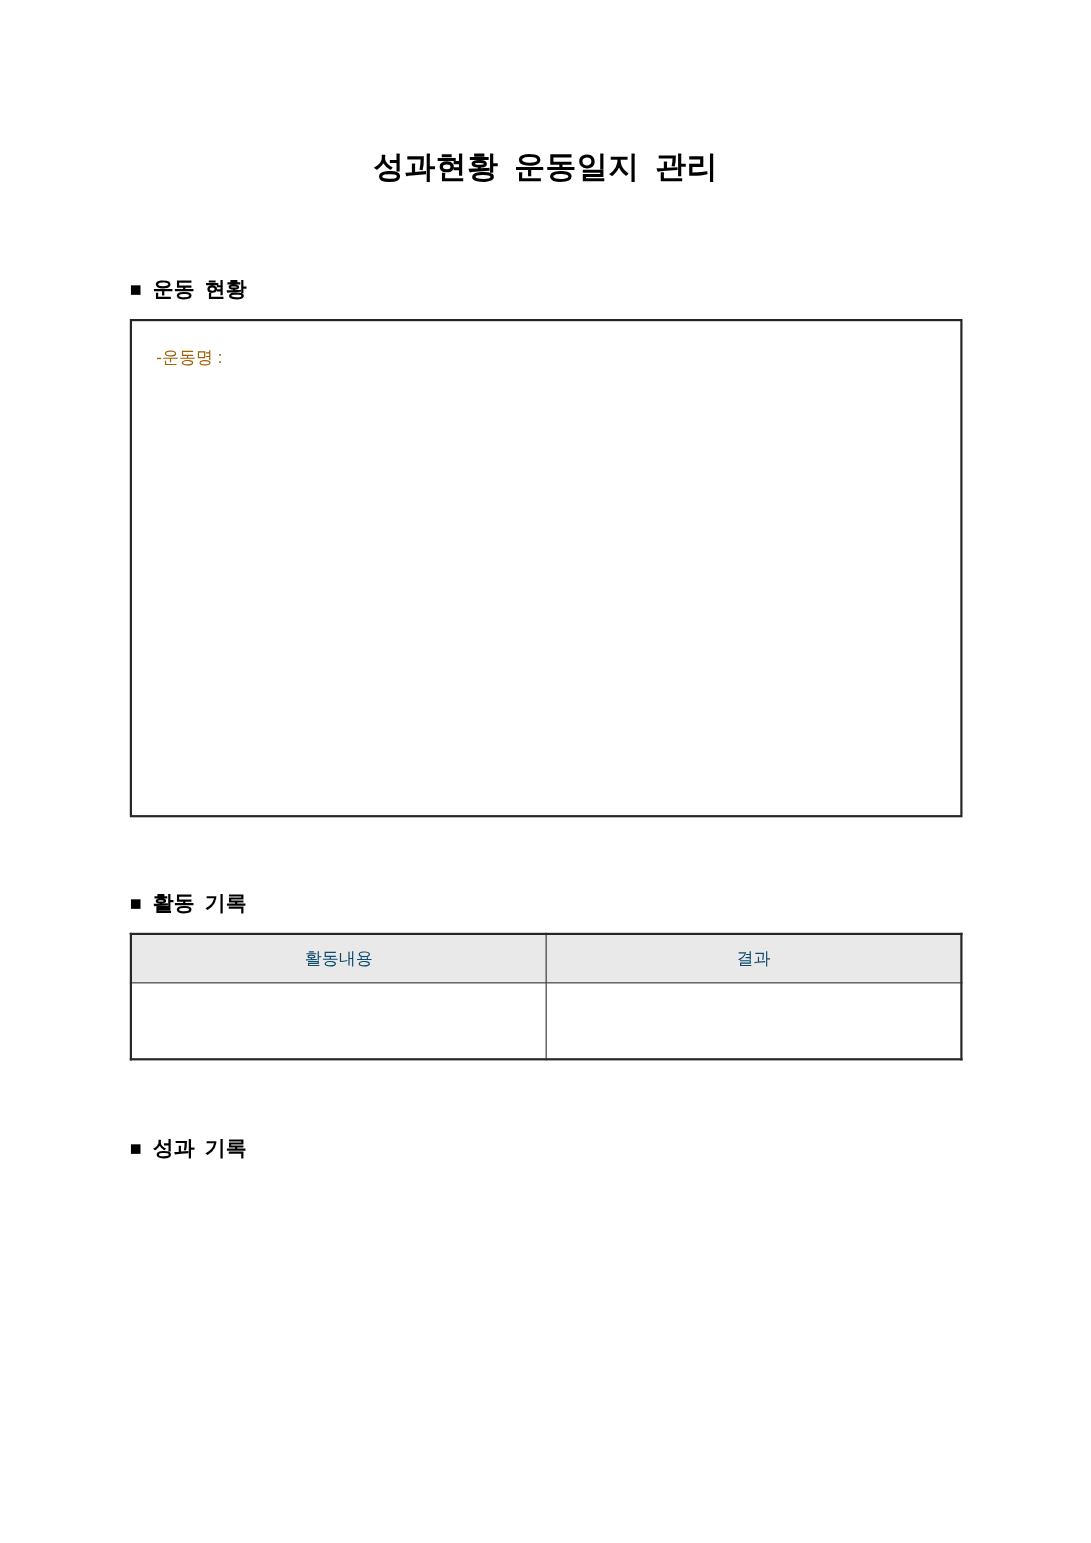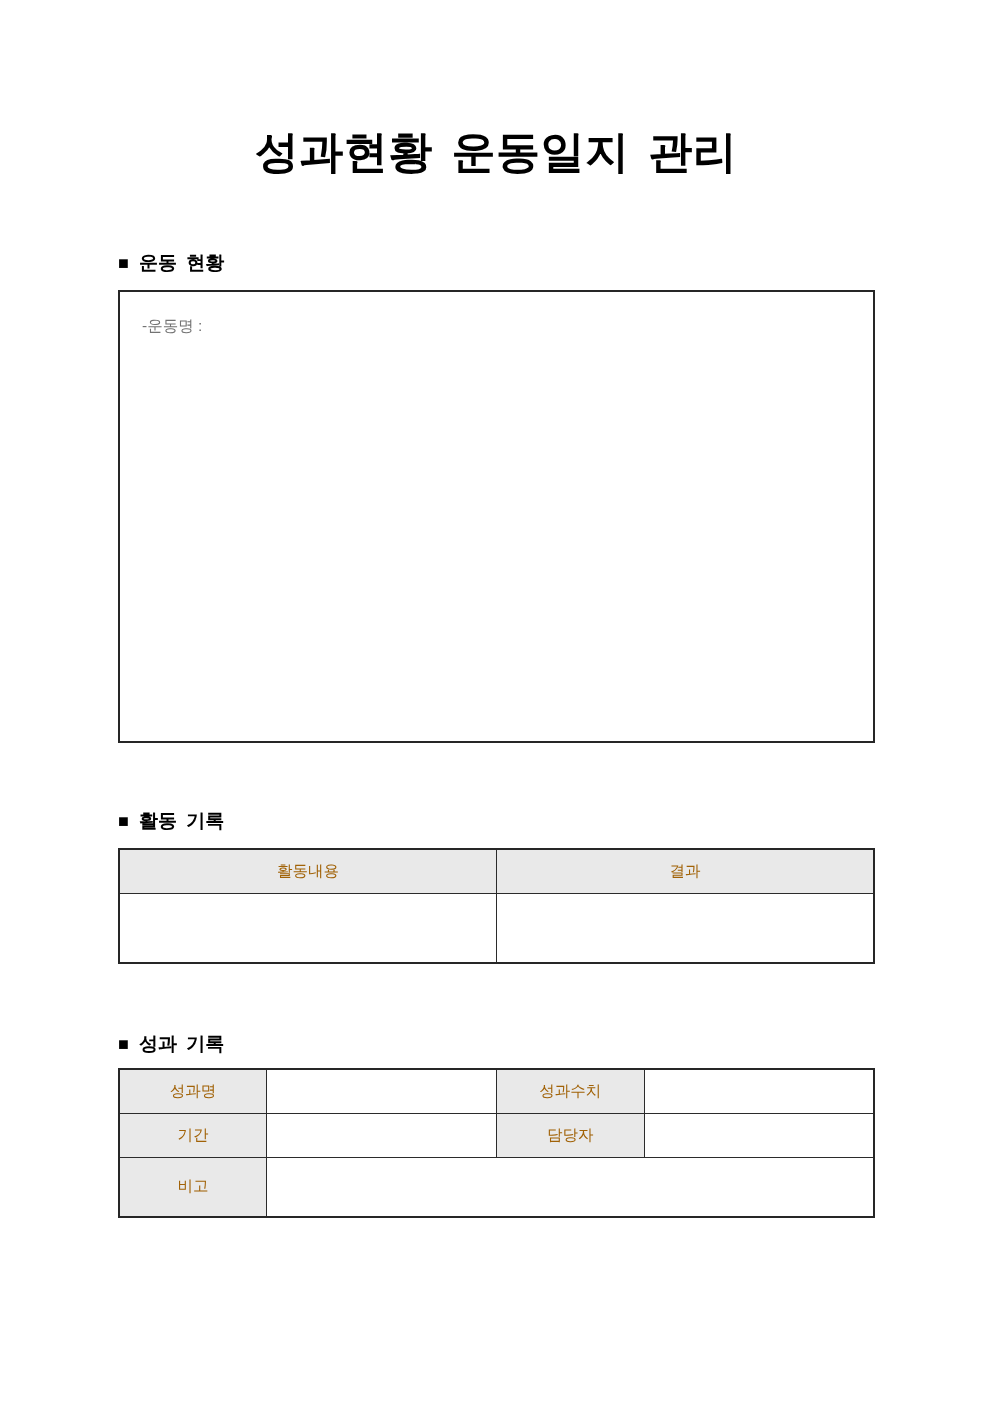--- a/index.html
+++ b/index.html
@@ -16,21 +16,21 @@
     color: #111111;
     overflow: hidden;
   }
   .doc-title {
     position: absolute;
     top: 129px;
     left: 0;
     width: 100%;
     margin: 0;
     text-align: center;
-    font-size: 44px;
+    font-size: 28px;
     line-height: 46px;
     font-weight: 700;
     word-spacing: 6px;
     letter-spacing: 0.5px;
     color: #000000;
   }
   .section-heading {
     position: absolute;
     left: 118px;
     display: flex;
@@ -55,40 +55,40 @@
     top: 290px;
     width: 757px;
     height: 453px;
     box-sizing: border-box;
     border: 2px solid #262626;
     padding: 19px 18px 0 22px;
   }
   .field-line {
     font-size: 15.5px;
     line-height: 29px;
-    color: #737373;
+    color: #a16207;
     white-space: pre;
   }
 
   table.tbl {
     position: absolute;
     left: 118px;
     width: 757px;
     border-collapse: collapse;
     table-layout: fixed;
     border: 2px solid #262626;
   }
   .tbl th, .tbl td {
     border: 1.5px solid #2b2b2b;
     font-size: 15.5px;
     font-weight: 400;
     text-align: center;
     vertical-align: middle;
     padding: 0;
-    color: #a16207;
+    color: #0c4a6e;
   }
   .tbl th { background: #e9e9e9; }
   .tbl td { background: #ffffff; }
 
   .tbl-activity { top: 848px; }
   .tbl-activity tr.head-row { height: 44px; }
   .tbl-activity tr.body-row { height: 70px; }
 
   .tbl-perf { top: 1068px; }
   .tbl-perf tr.row-1 { height: 44px; }
@@ -131,40 +131,14 @@
       <td></td>
     </tr>
   </tbody>
     </table>
 
   <div class="section-heading heading-performance">
     <span class="bullet">■</span>
     <span>성과 기록</span>
   </div>
 
-  <table class="tbl tbl-perf">
-    <colgroup>
-      <col style="width:19.56%">
-      <col style="width:30.44%">
-      <col style="width:19.56%">
-      <col style="width:30.44%">
-    </colgroup>
-    <tbody>
-        <tr class="row-1">
-      <th>성과명</th>
-      <td></td>
-      <th>성과수치</th>
-      <td></td>
-    </tr>
-    <tr class="row-2">
-      <th>기간</th>
-      <td></td>
-      <th>담당자</th>
-      <td></td>
-    </tr>
-    <tr class="row-3">
-      <th>비고</th>
-      <td colspan="3"></td>
-    </tr>
-  </tbody>
-    </table>
 
 </div>
 
 </body></html>

